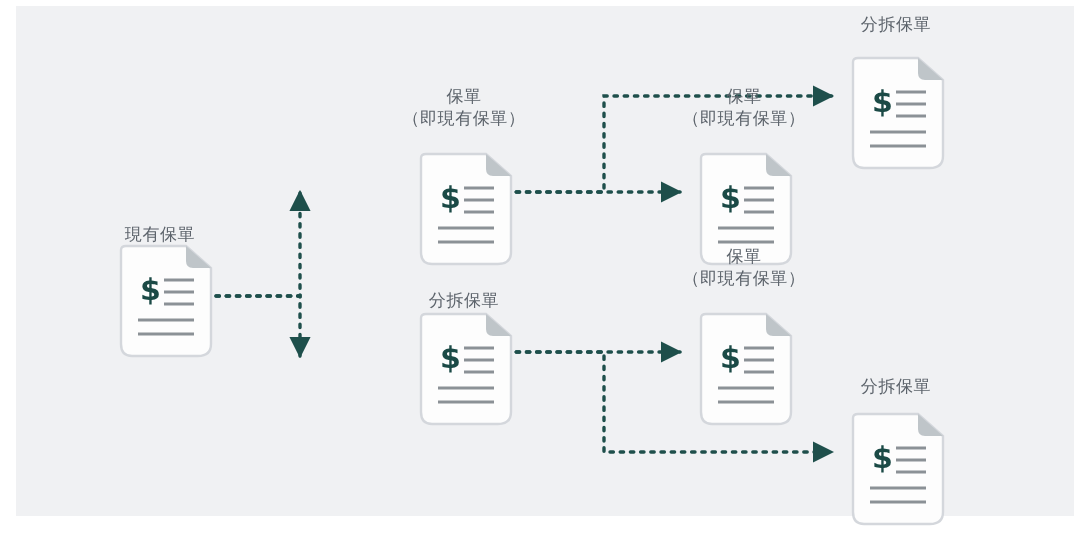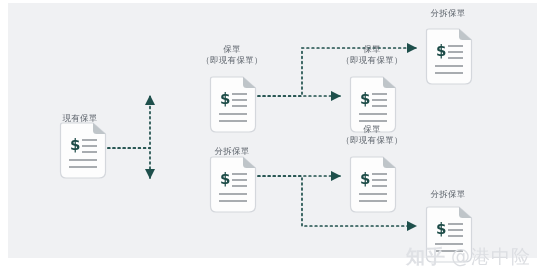--- a/index.html
+++ b/index.html
@@ -237,18 +237,14 @@
           <line x1="24" y1="30" x2="39" y2="30"></line>
         </g>
         <g stroke="#8b9196" stroke-width="1.5">
           <line x1="11" y1="38" x2="39" y2="38"></line>
           <line x1="11" y1="45" x2="39" y2="45"></line>
         </g>
       </svg>
     </div>
   </div>
 
-  <div class="watermark">
-    <span class="wm-logo">知乎</span>
-    <span class="wm-text">@港中险</span>
-  </div>
 
 </div>
 
 </body></html>

